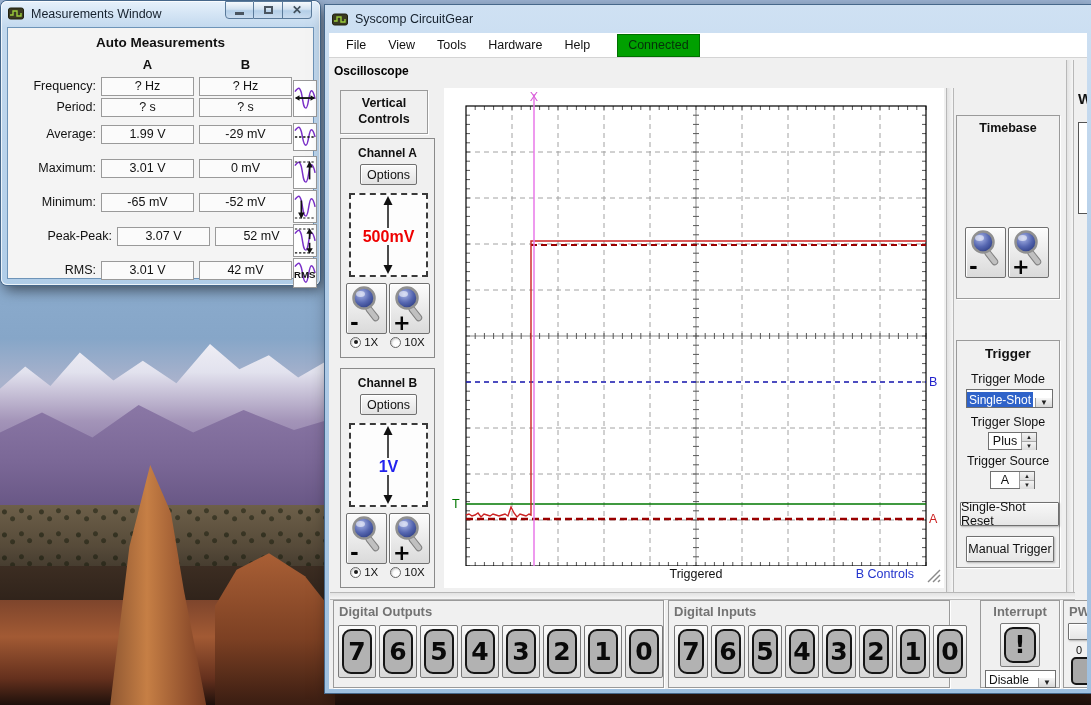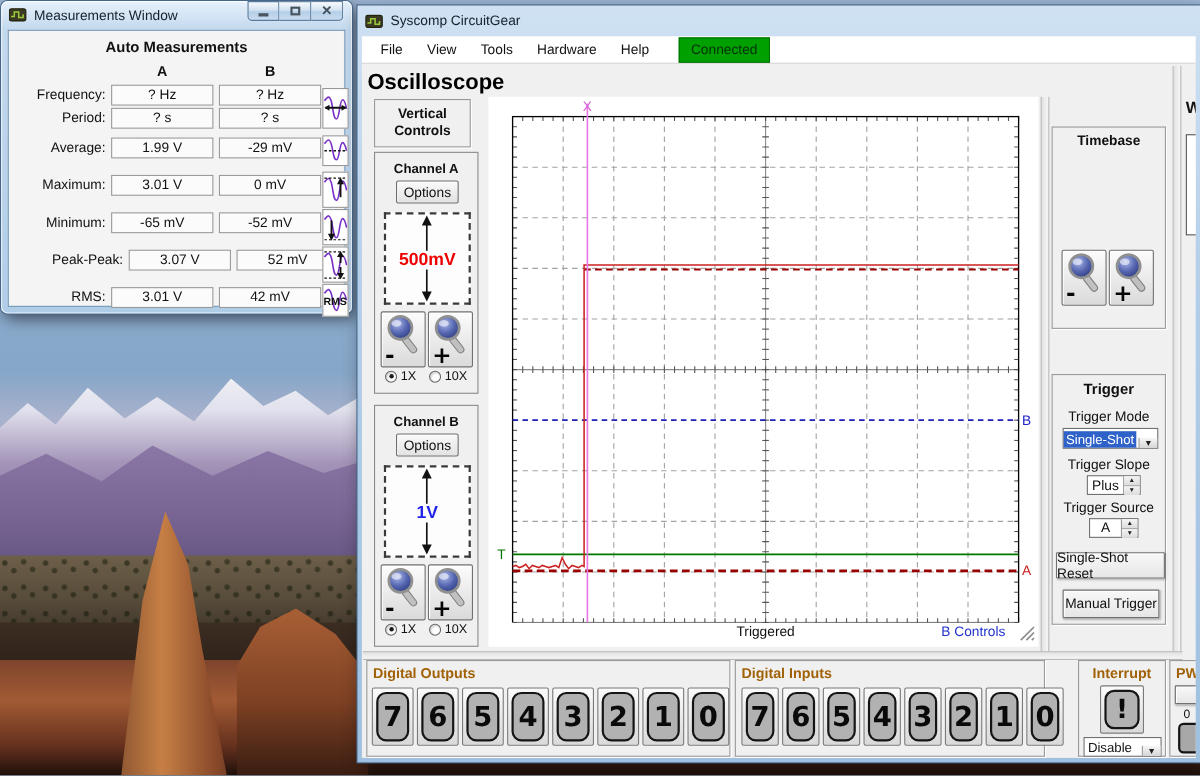--- a/index.html
+++ b/index.html
@@ -55,21 +55,21 @@
   .micon{left:292px;width:24px;height:33px;background:#fff;border:1px solid #999}
 
   
   #main{left:325px;top:5px;width:766px;height:688px;background:linear-gradient(180deg,#cfe1f3 0%,#b2cde8 40%,#9fc0e0 100%);
     box-shadow:0 0 0 1px #46678a,4px 6px 16px rgba(0,0,0,.5)}
   #main .titlebar{height:26px;padding-top:2px}
   #mainbody{left:4px;top:28px;width:758px;height:656px;background:#f0f0f0;overflow:hidden}
   #menubar{left:0;top:0;width:100%;height:25px;background:#fff;border-bottom:1px solid #d4d4d4;display:flex;align-items:center;padding-left:6px}
   .menu-item{padding:4px 11px;font-size:12.5px;color:#111}
   #connected{margin-left:16px;background:#00a000;border:1px solid #007000;color:#05300a;font-size:12.5px;padding:3px 10px 4px}
-  #osc-heading{left:5px;top:31px;font-size:20px;font-weight:bold;color:#000}
+  #osc-heading{left:5px;top:31px;font-size:12px;font-weight:bold;color:#000}
 
   
   .frame{border:1px solid #9a9a9a;box-shadow:1px 1px 0 #fff}
   .ftitle{width:100%;text-align:center;font-weight:bold;font-size:12.5px;color:#111}
   .gbox{border:1px solid #8a8a8a;background:#f0f0f0}
 
   
   #vc-hdr{left:11px;top:57px;width:88px;height:44px;display:flex;align-items:center;justify-content:center;text-align:center;
     font-weight:bold;font-size:12.5px;line-height:1.25;border:1px solid #9a9a9a;box-shadow:1px 1px 0 #fff;color:#111}
   .chframe{left:11px;width:95px;height:220px}
@@ -107,21 +107,21 @@
   .spin{background:#fff;border:1px solid #707070;display:flex;height:18px}
   .spinval{flex:1;text-align:center;font-size:12.5px;color:#111;line-height:16px}
   .spinarr{width:15px;border-left:1px solid #9a9a9a;display:flex;flex-direction:column}
   .spinarr div{flex:1;background:linear-gradient(#f4f4f4,#dcdcdc);font-size:6px;line-height:8px;text-align:center;color:#222}
   .spinarr div+div{border-top:1px solid #aaa}
   .tbtn{background:linear-gradient(#f8f8f8,#e6e6e6);border:1px solid #707070;border-radius:1px;display:flex;align-items:center;justify-content:center;
     font-size:12.5px;color:#111;box-shadow:inset 1px 1px 0 #fff,1px 1px 2px rgba(0,0,0,.25)}
 
   
   .dframe{top:567px;height:88px}
-  .dtitle{position:absolute;left:5px;top:3px;font-weight:bold;font-size:13px;color:#a16207}
+  .dtitle{position:absolute;left:5px;top:3px;font-weight:bold;font-size:13px;color:#737373}
   .bitrow{position:absolute;left:4px;top:24px;display:flex;gap:3px}
   .bitbtn{position:relative;height:53px;background:linear-gradient(#fbfbfb,#d9d9d9);border:1px solid #7a7a7a;border-radius:2px;flex:none}
   .bitface{position:absolute;inset:3px;background:#b2b2b2;border:2px solid #151515;border-radius:9px;display:flex;align-items:center;justify-content:center;
     font-family:"DejaVu Sans",sans-serif;font-weight:bold;font-size:25px;color:#0a0a0a}
   #int-frame{left:651px;width:80px}
   #int-frame .dtitle{left:0;width:100%;text-align:center}
   #pw-frame{left:734px;width:60px}
   #wgen{left:747px;top:27px;width:40px;height:531px}
 </style>
 </head>

